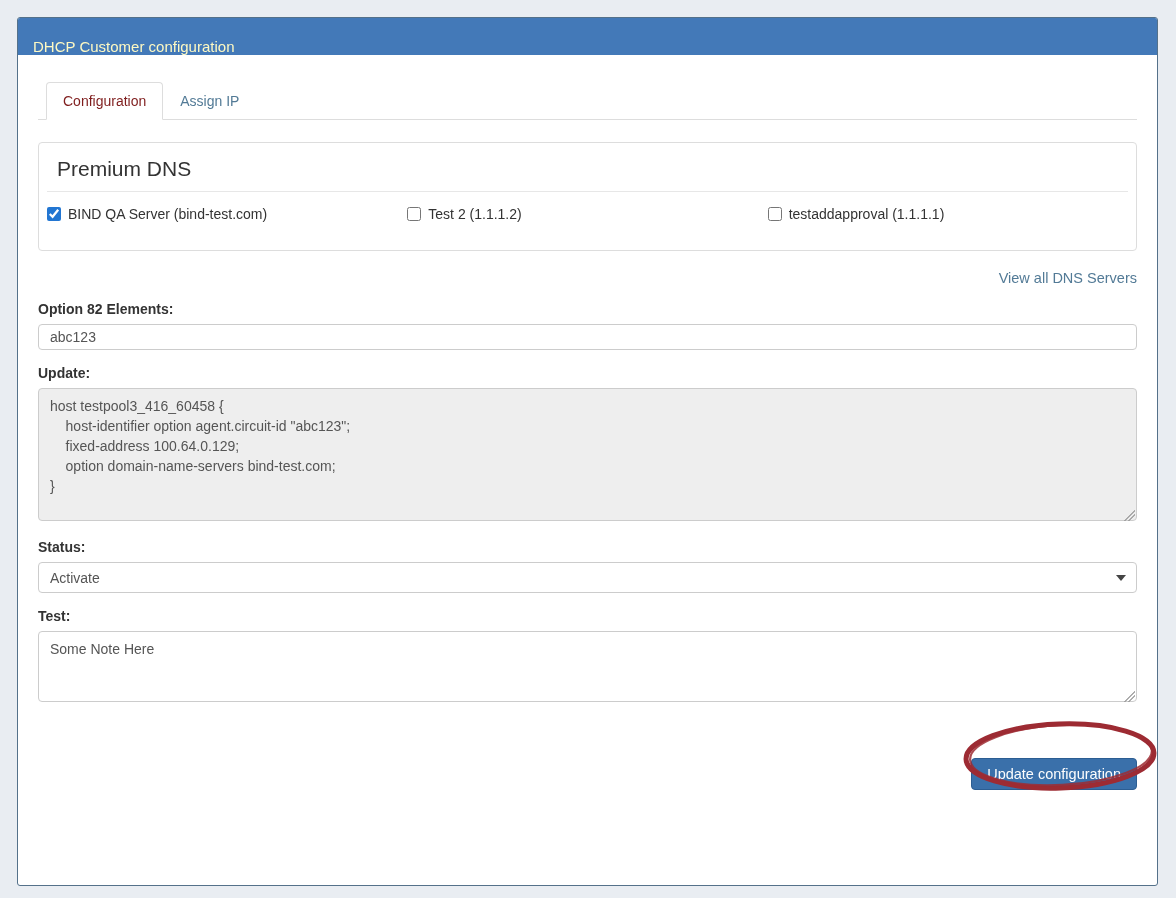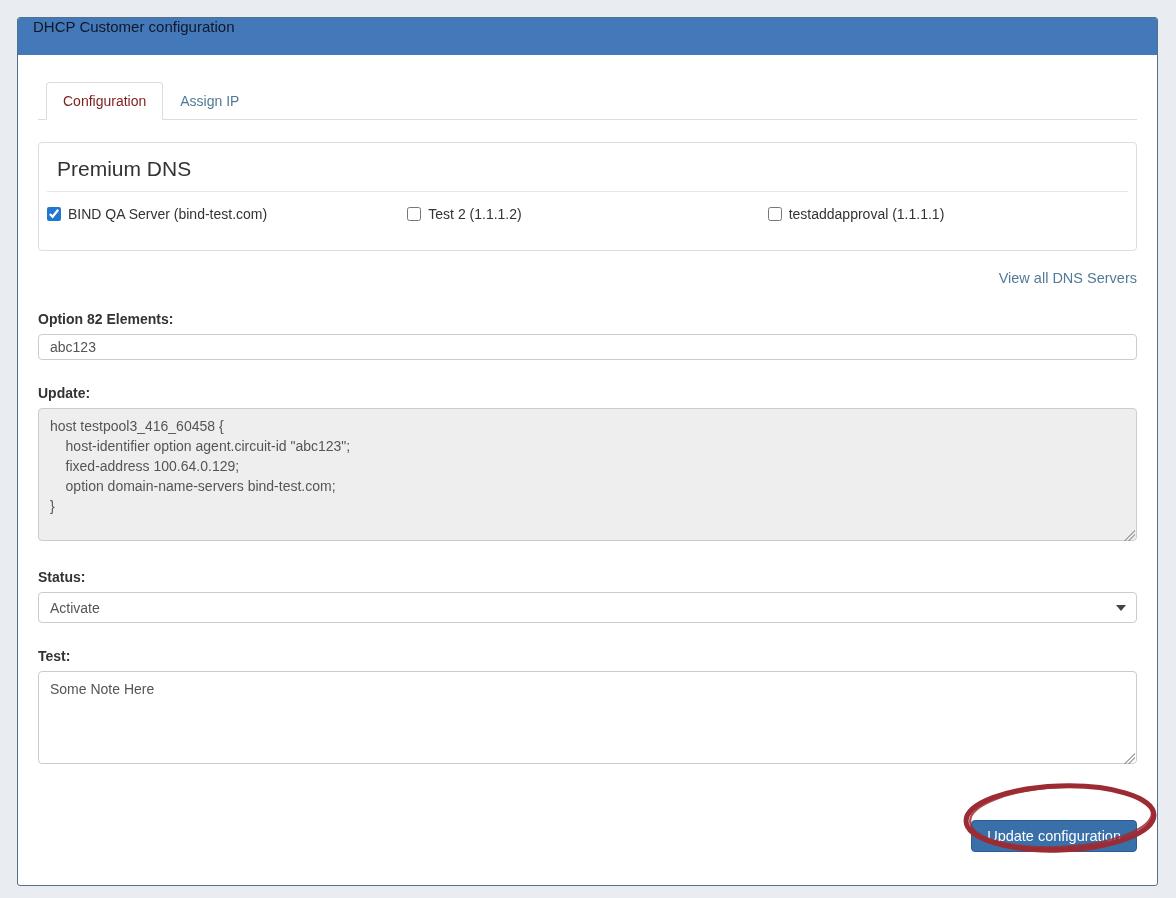--- a/index.html
+++ b/index.html
@@ -15,23 +15,23 @@
     position: absolute;
     left: 17px; top: 17px;
     width: 1141px; height: 869px;
     background: #ffffff;
     border: 1px solid #54718a;
     border-radius: 3px;
   }
   .panel-header {
     height: 37px;
     background: #4379b8;
-    color: #0f172a;
+    color: #fef9c3;
     display: flex;
-    align-items: flex-start;
+    align-items: flex-end;
     padding: 0 15px;
     font-size: 15px;
     border-radius: 2px 2px 0 0;
   }
   .panel-body { padding: 13px 20px 0 20px; }
 
   
   .tabs {
     margin-top: 14px;
     border-bottom: 1px solid #ddd;
@@ -75,42 +75,42 @@
   .dns-item { display: flex; align-items: center; gap: 7px; font-size: 14px; color: #333; }
   .dns-item input[type="checkbox"] {
     width: 14px; height: 14px;
     accent-color: #2276d2;
     cursor: pointer;
   }
   .link-row { text-align: right; margin-top: 19px; }
   .link { color: #527a96; font-size: 14.5px; text-decoration: none; cursor: pointer; }
 
   
-  .form-group { margin-top: 25px; }
+  .form-group { margin-top: 15px; }
   .form-group > label { display: block; font-weight: bold; font-size: 14px; color: #333; margin-bottom: 7px; }
   .text-input, .textarea, .select-input {
     width: 100%;
     border: 1px solid #ccc;
     border-radius: 4px;
     font-family: "Liberation Sans", sans-serif;
     font-size: 14px;
     color: #555;
     background: #fff;
     padding: 6px 11px;
   }
   .text-input { height: 26px; }
   .text-input::placeholder, .textarea::placeholder { color: #a2a2a2; opacity: 1; }
   .textarea { resize: none; line-height: 1.42; }
   .ta-wrap { position: relative; }
   .preview-ta {
     height: 133px;
     background: #eeeeee;
     padding: 8px 11px;
   }
-  .notes-ta { height: 93px; padding: 8px 11px; }
+  .notes-ta { height: 71px; padding: 8px 11px; }
   .grip {
     position: absolute;
     right: 2px; bottom: 3px;
     width: 11px; height: 11px;
     pointer-events: none;
     background:
       linear-gradient(135deg, transparent 48%, #999 48%, #999 55%, transparent 55%,
         transparent 68%, #999 68%, #999 75%, transparent 75%) ;
     opacity: .8;
   }

